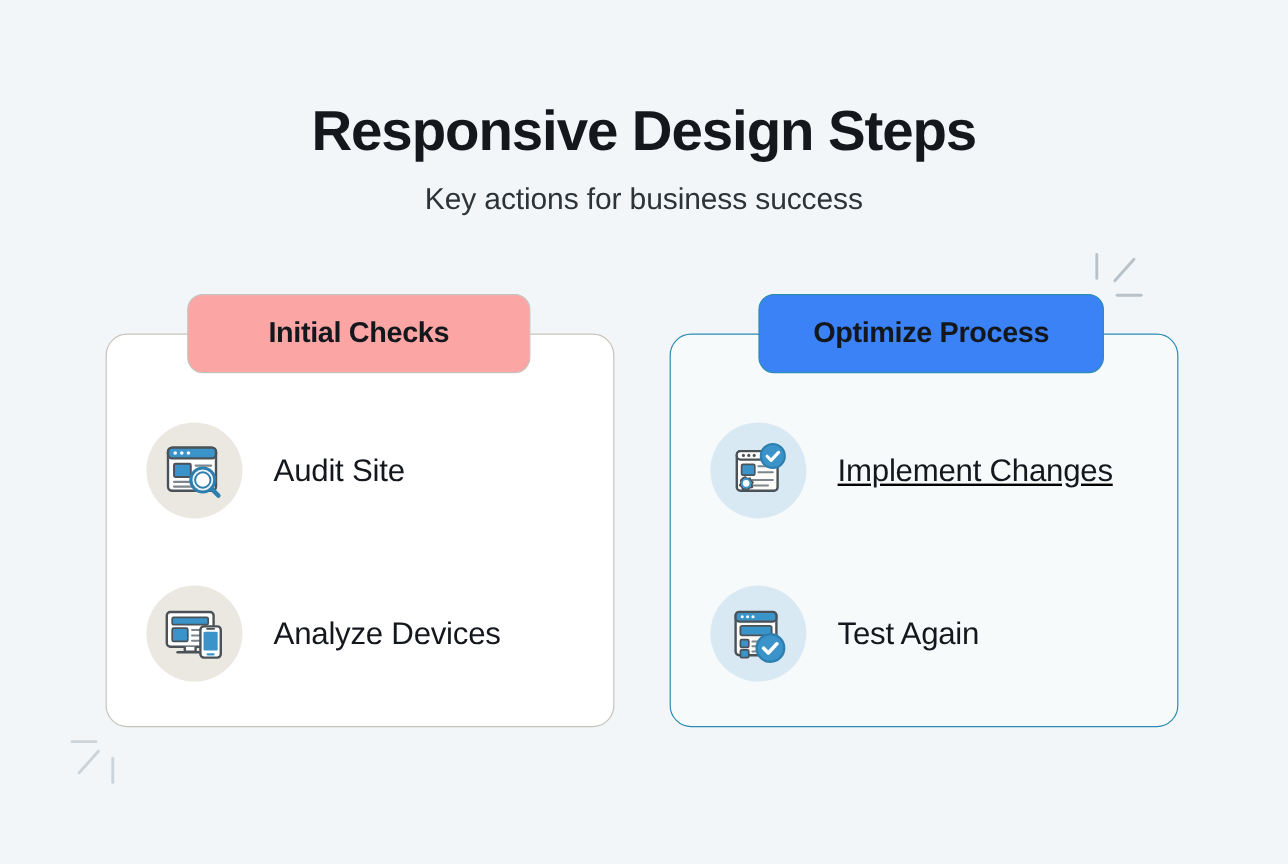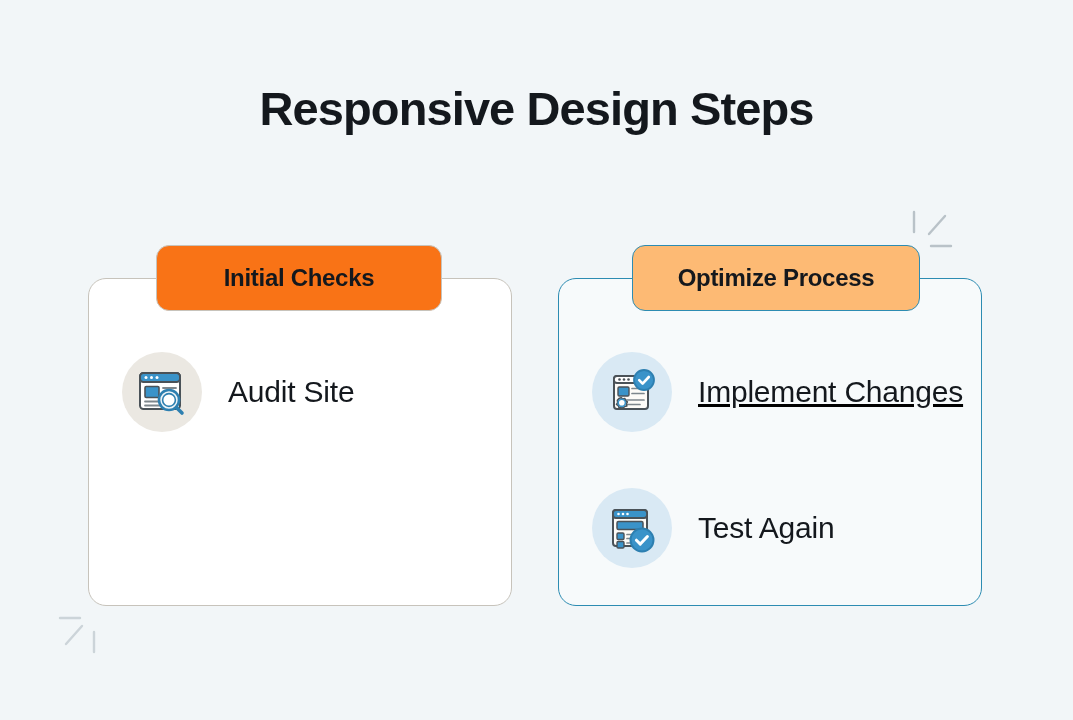--- a/index.html
+++ b/index.html
@@ -52,26 +52,26 @@
     align-items: center;
     justify-content: center;
     font-size: 24px;
     font-weight: 700;
     letter-spacing: -0.3px;
     color: #14181d;
     z-index: 5;
   }
   .pill-left {
     left: 156px; width: 286px;
-    background: #f97316;
+    background: #fca5a5;
     border: 1.5px solid #c7c3bb;
   }
   .pill-right {
     left: 632px; width: 288px;
-    background: #fdba74;
+    background: #3b82f6;
     border: 1.6px solid #2d8cb2;
   }
 
   
   .row {
     position: absolute;
     display: flex;
     align-items: center;
     gap: 26px;
   }
@@ -83,39 +83,40 @@
   .icon-circle {
     width: 80px; height: 80px;
     border-radius: 50%;
     flex: 0 0 80px;
     display: flex; align-items: center; justify-content: center;
   }
   .circle-beige { background: #ebe8e2; }
   .circle-blue  { background: #d9e9f4; }
 
   .row-label {
-    font-size: 30px;
+    font-size: 26px;
     font-weight: 400;
     color: #14181d;
     letter-spacing: -0.2px;
     white-space: nowrap;
   }
 
   
   .sparkle { position: absolute; }
   .sparkle-tr { left: 903px; top: 208px; }
   .sparkle-bl { left: 52px;  top: 610px; }
 </style>
 </head>
 <body>
 
 <div class="stage">
 
   <div class="header">
     <h1 class="title">Responsive Design Steps</h1>
+    <div class="subtitle">Key actions for business success</div>
   </div>
 
   <div class="sparkle sparkle-tr">
     <svg width="52" height="48" viewBox="0 0 52 48" fill="none">
       <line x1="11" y1="4" x2="11" y2="24" stroke="#b9c2c8" stroke-width="2.4" stroke-linecap="round"></line>
       <line x1="26" y1="26" x2="42" y2="8" stroke="#b9c2c8" stroke-width="2.4" stroke-linecap="round"></line>
       <line x1="28" y1="38" x2="48" y2="38" stroke="#b9c2c8" stroke-width="2.4" stroke-linecap="round"></line>
     </svg>
   </div>
 
@@ -146,20 +147,39 @@
         <line x1="11" y1="37.5" x2="30" y2="37.5" stroke="#7d868c" stroke-width="1.8" stroke-linecap="round"></line>
         <line x1="11" y1="41.5" x2="26" y2="41.5" stroke="#7d868c" stroke-width="1.8" stroke-linecap="round"></line>
         <circle cx="35" cy="36" r="10" fill="#eef4f8" stroke="#2d7fb0" stroke-width="2.6"></circle>
         <circle cx="35" cy="36" r="6.4" fill="#ffffff" stroke="#2d7fb0" stroke-width="1.6"></circle>
         <line x1="42.4" y1="43.4" x2="48" y2="49" stroke="#2d7fb0" stroke-width="3.6" stroke-linecap="round"></line>
       </svg>
     </div>
     <div class="row-label">Audit Site</div>
   </div>
 
+  <div class="row row-l2">
+    <div class="icon-circle circle-beige">
+      <svg width="56" height="56" viewBox="0 0 56 56" fill="none">
+        <rect x="5" y="10" width="39" height="29" rx="3" fill="#ffffff" stroke="#4a5258" stroke-width="2"></rect>
+        <rect x="9.5" y="14.5" width="30" height="6" rx="1.2" fill="#3a93c9" stroke="#4a5258" stroke-width="1.4"></rect>
+        <rect x="9.5" y="23.5" width="13" height="11" rx="1.2" fill="#3a93c9" stroke="#4a5258" stroke-width="1.4"></rect>
+        <line x1="26" y1="25" x2="39" y2="25" stroke="#7d868c" stroke-width="1.7" stroke-linecap="round"></line>
+        <line x1="26" y1="29.5" x2="39" y2="29.5" stroke="#7d868c" stroke-width="1.7" stroke-linecap="round"></line>
+        <line x1="26" y1="34" x2="35" y2="34" stroke="#7d868c" stroke-width="1.7" stroke-linecap="round"></line>
+        <path d="M20 39v4h9v-4" fill="#ffffff" stroke="#4a5258" stroke-width="2" stroke-linejoin="round"></path>
+        <line x1="14" y1="43.5" x2="35" y2="43.5" stroke="#4a5258" stroke-width="2" stroke-linecap="round"></line>
+        <rect x="33" y="22" width="17" height="26" rx="3" fill="#ffffff" stroke="#4a5258" stroke-width="2"></rect>
+        <rect x="35.6" y="26.5" width="11.8" height="15.5" rx="1" fill="#3a93c9"></rect>
+        <line x1="38.5" y1="24" x2="44.5" y2="24" stroke="#4a5258" stroke-width="1.4" stroke-linecap="round"></line>
+        <line x1="39" y1="45.3" x2="44" y2="45.3" stroke="#3a93c9" stroke-width="1.8" stroke-linecap="round"></line>
+      </svg>
+    </div>
+    <div class="row-label">Analyze Devices</div>
+  </div>
 
   <div class="card card-right"></div>
   <div class="pill pill-right">Optimize Process</div>
 
   <div class="row row-r1">
     <div class="icon-circle circle-blue">
       <svg width="56" height="56" viewBox="0 0 56 56" fill="none">
         <rect x="10" y="12" width="34" height="33" rx="3" fill="#fdfbf7" stroke="#4a5258" stroke-width="2"></rect>
         <rect x="10" y="12" width="34" height="7" rx="3" fill="#ffffff" stroke="#4a5258" stroke-width="1.8"></rect>
         <circle cx="15.5" cy="15.5" r="1.3" fill="#4a5258"></circle>

